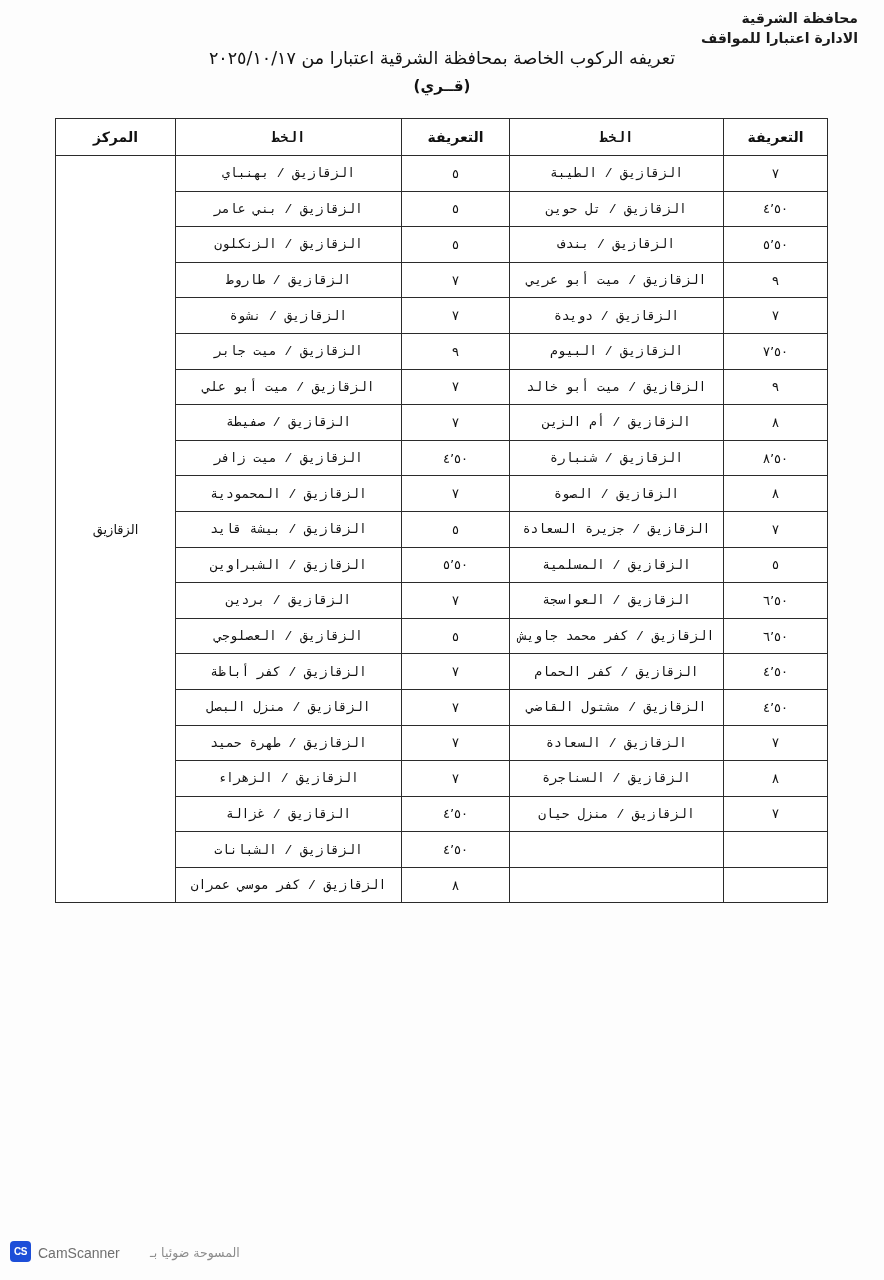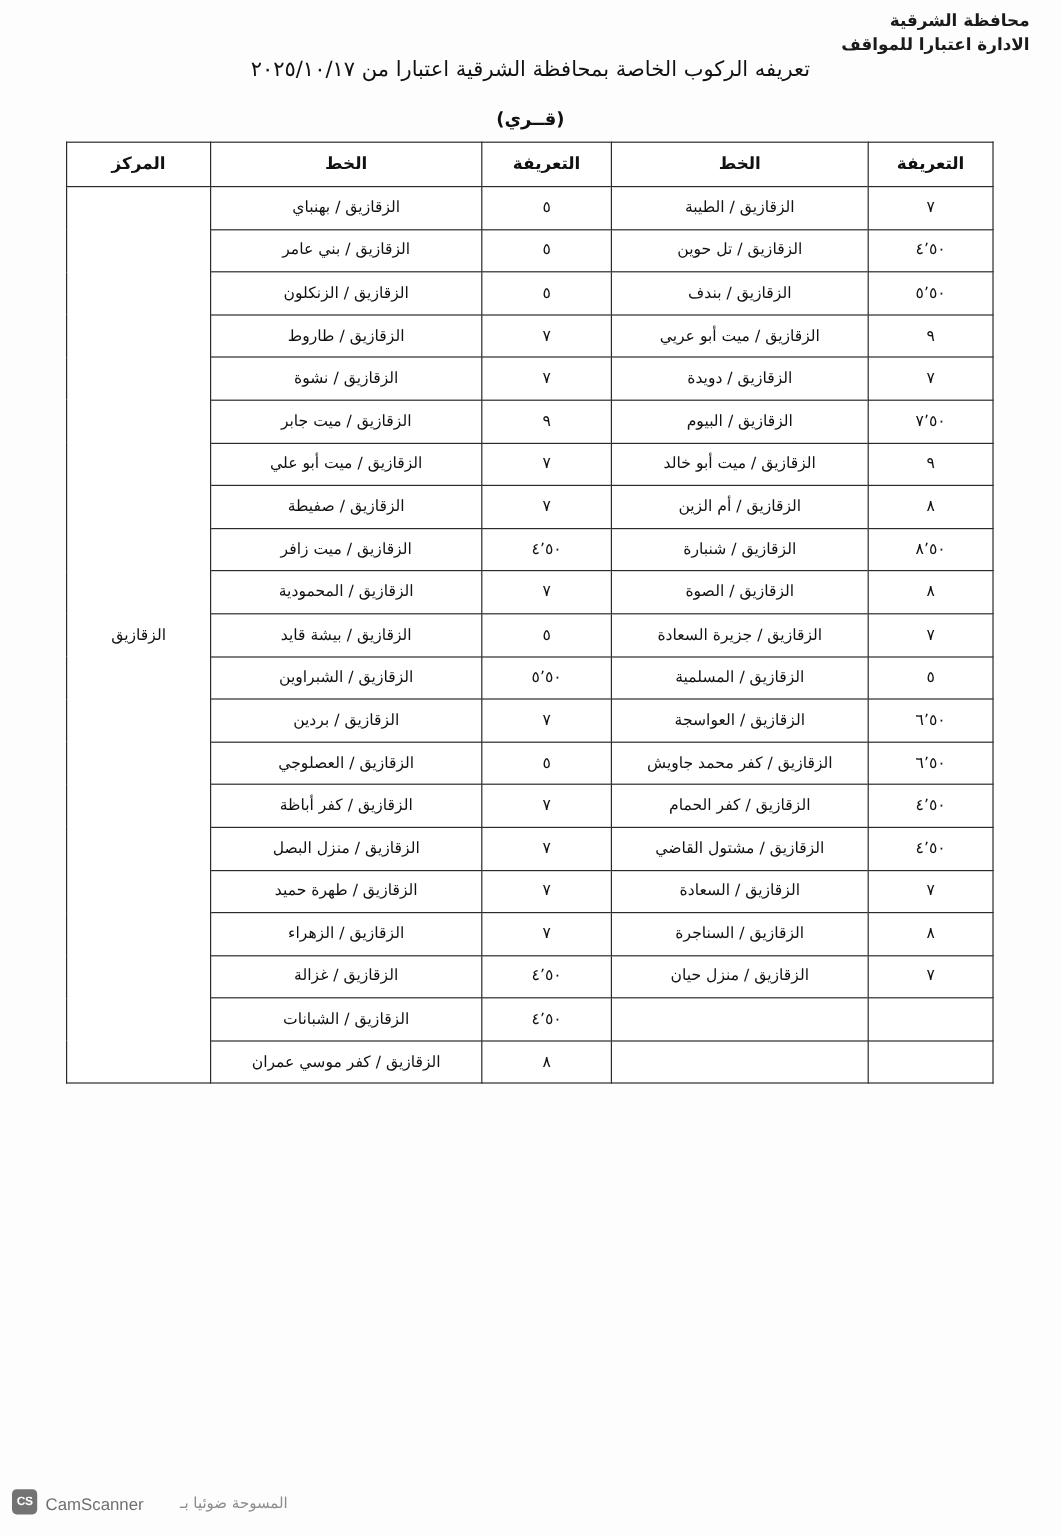--- a/index.html
+++ b/index.html
@@ -48,21 +48,21 @@
   }
   .main-title {
     font-size: 17.5px;
     font-weight: normal;
     color: #111;
     direction: rtl;
     display: inline-block;
     white-space: nowrap;
   }
   .sub-title {
-    margin-top: 22px;
+    margin-top: 9px;
     font-size: 15px;
     font-weight: bold;
     color: #111;
     direction: rtl;
     letter-spacing: 2px;
   }
 
   
   .table-wrap {
     position: absolute;
@@ -95,20 +95,21 @@
   }
   col.c-fare1 { width: 104px; }
   col.c-line1 { width: 214px; }
   col.c-fare2 { width: 108px; }
   col.c-line2 { width: 226px; }
   col.c-center { width: 120px; }
 
   td.cell-line, th.cell-line {
     text-align: center;
     direction: rtl;
+    font-family: Liberation Mono, monospace;
   }
   td.cell-fare {
     font-size: 12.5px;
     letter-spacing: 1px;
   }
   td.center-cell {
     font-size: 17px;
     font-weight: normal;
     vertical-align: middle;
   }
@@ -129,21 +130,21 @@
     bottom: 16px;
     height: 26px;
   }
   .cs-logo {
     position: absolute;
     left: 10px;
     bottom: 2px;
     width: 21px;
     height: 21px;
     border-radius: 4px;
-    background: #737373;
+    background: #1d4ed8;
     color: #fff;
     font-size: 10px;
     font-weight: bold;
     display: flex;
     align-items: center;
     justify-content: center;
     font-family: "Liberation Sans", sans-serif;
     letter-spacing: -0.5px;
   }
   .cs-text {

